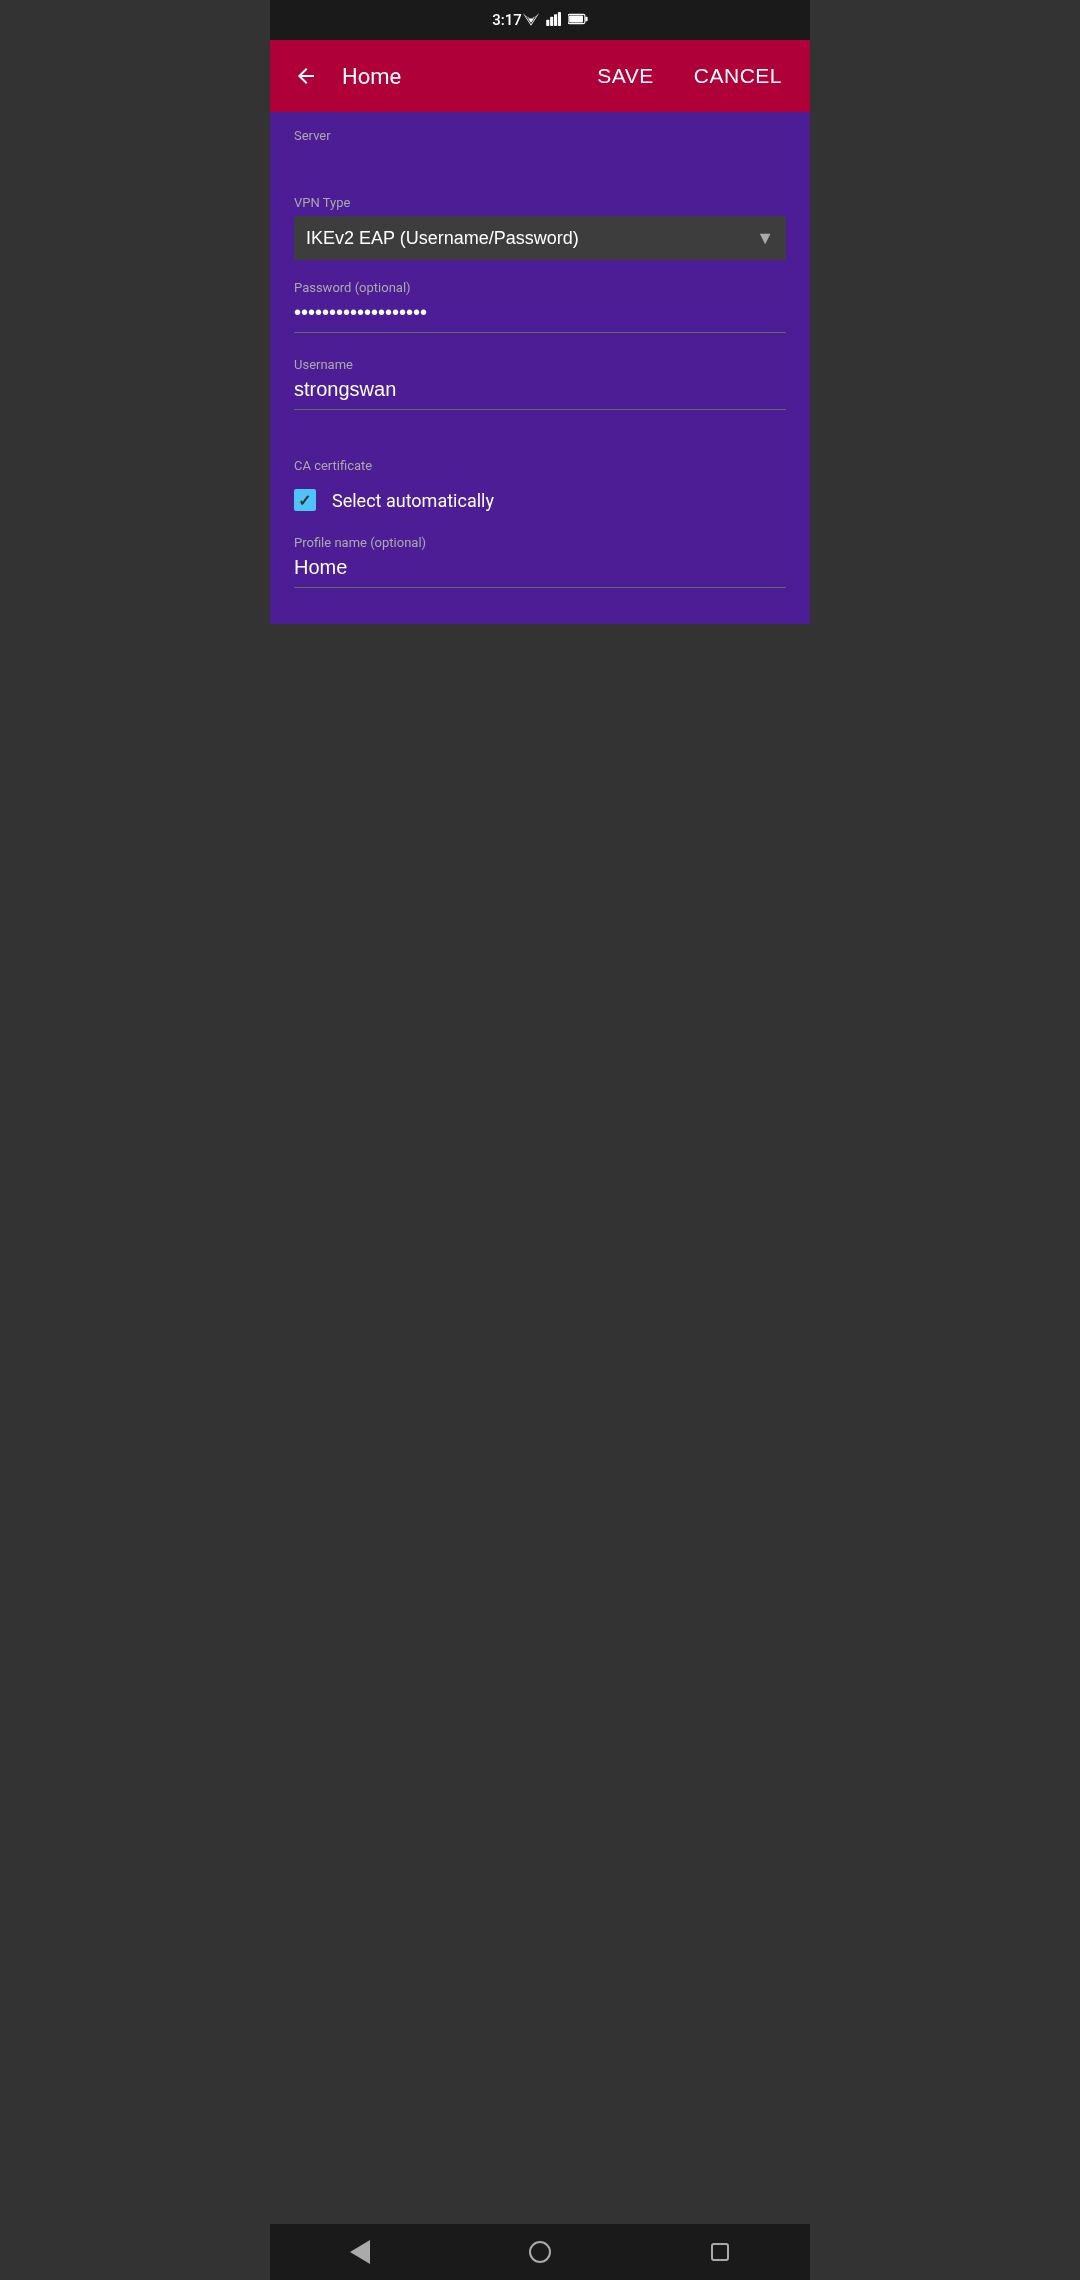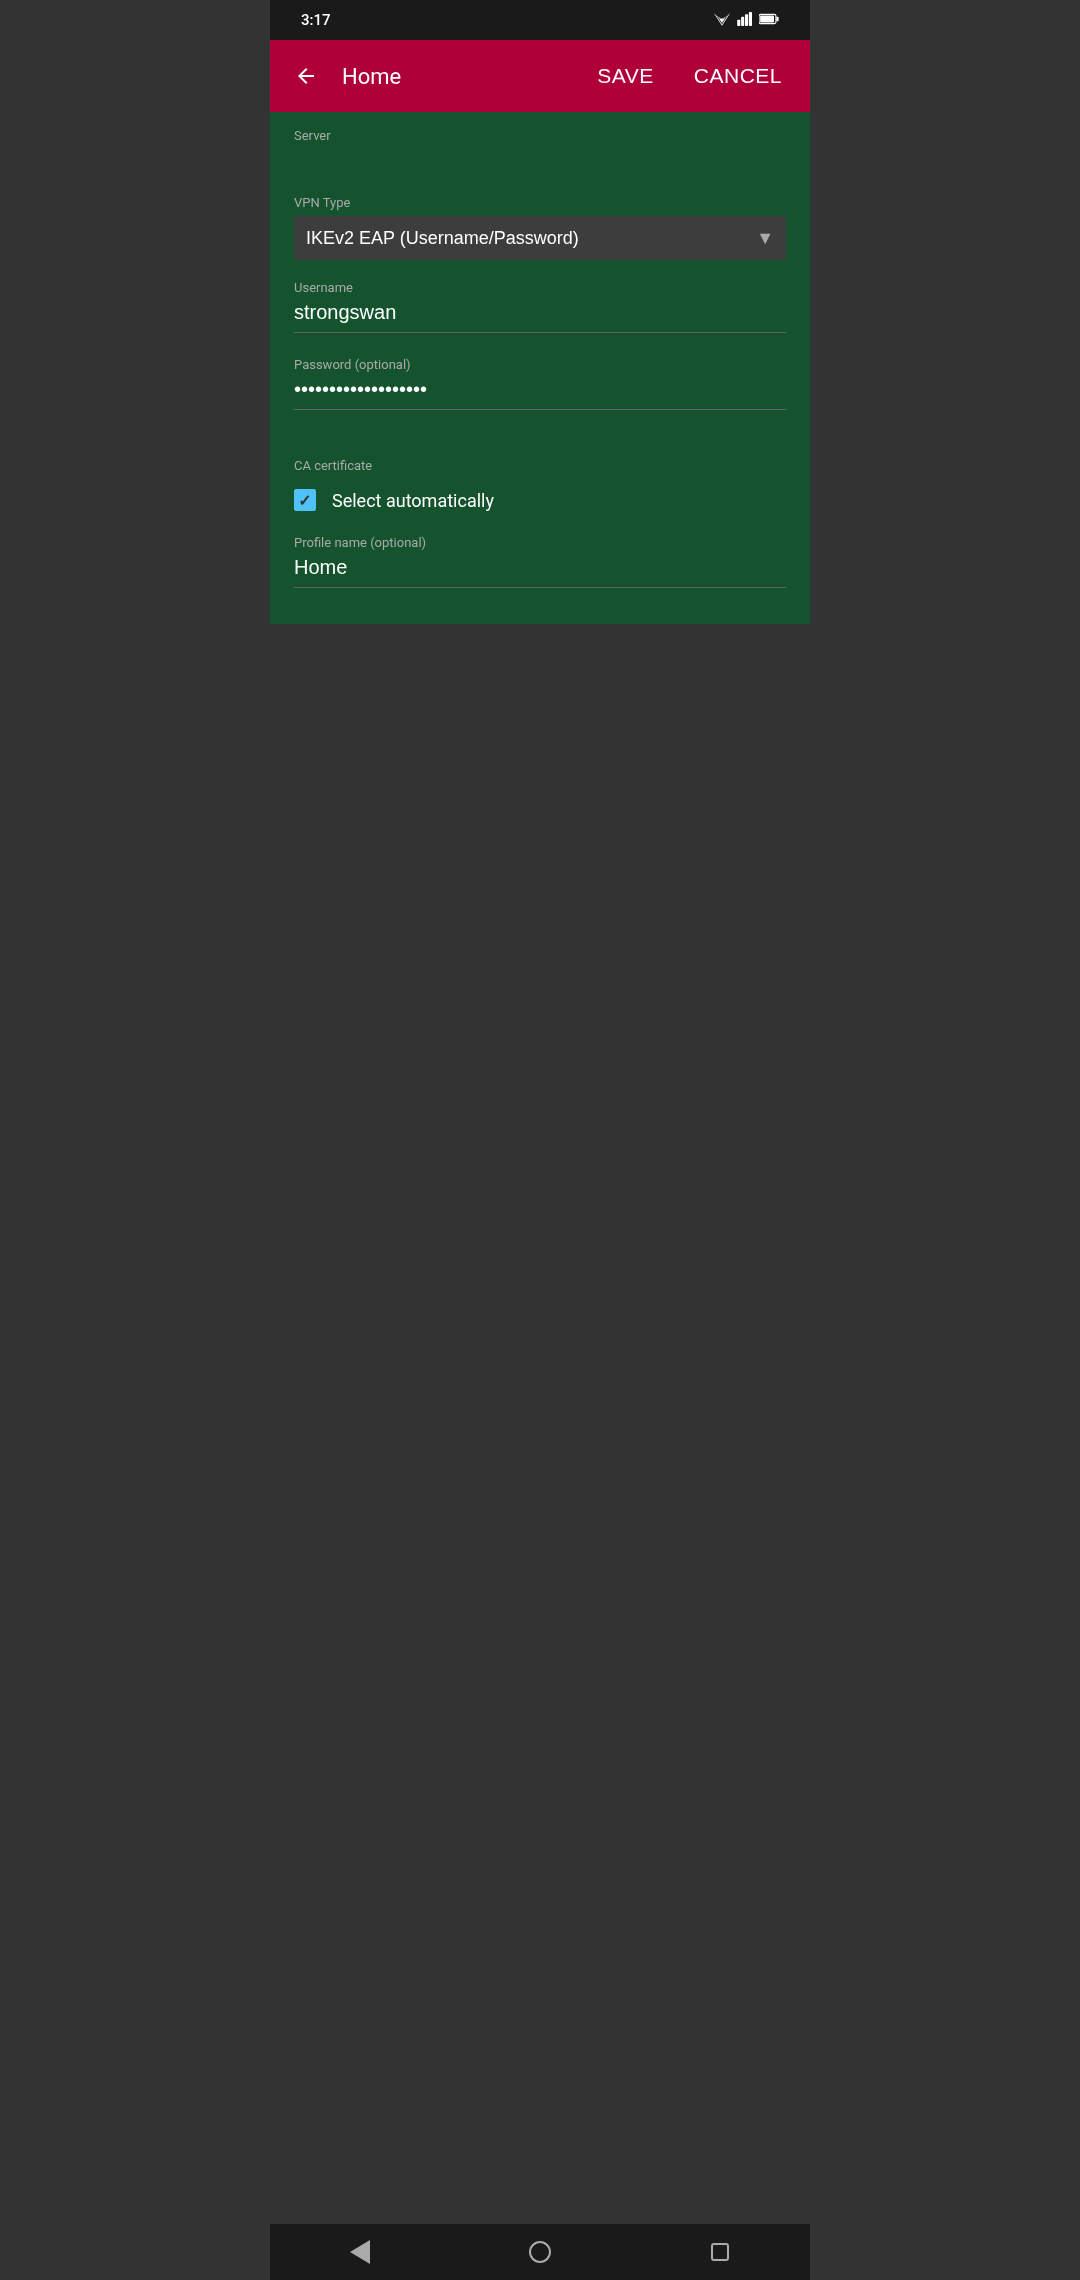--- a/index.html
+++ b/index.html
@@ -15,23 +15,23 @@
       width: 100%;
       max-width: 540px;
       margin: 0 auto;
       color: #ffffff;
       min-height: 100vh;
     }
 
     
     .status-bar {
       background-color: #1a1a1a;
-      padding: 8px 31px;
-      display: flex;
-      justify-content: space-between;
+      padding: 8px 0;
+      display: flex;
+      justify-content: center;
       align-items: center;
       height: 40px;
     }
 
     .status-time {
       font-size: 15px;
       font-weight: 500;
       color: #ffffff;
     }
 
@@ -81,21 +81,21 @@
       font-size: 21px;
       font-weight: 500;
       cursor: pointer;
       padding: 8px 12px;
       letter-spacing: 0.5px;
     }
 
     
     .content {
       padding: 16px 24px;
-      background-color: #14532d;
+      background-color: #4c1d95;
     }
 
     
     .form-field {
       margin-bottom: 24px;
     }
 
     .field-label {
       font-size: 13px;
       color: #aaaaaa;
@@ -324,27 +324,27 @@
       <select class="dropdown-select">
         <option value="ikev2-eap" selected="">IKEv2 EAP (Username/Password)</option>
         <option value="ikev2-rsa">IKEv2 RSA</option>
         <option value="ikev2-eap-tls">IKEv2 EAP-TLS</option>
       </select>
       <span class="dropdown-arrow">▼</span>
     </div>
   </div>
 
   <div class="form-field">
+    <div class="field-label">Password (optional)</div>
+    <input class="field-input" type="password" value="password12345678910" style="">
+  </div>
+
+  <div class="form-field">
     <div class="field-label">Username</div>
     <input class="field-input" type="text" value="strongswan" style="">
-  </div>
-
-  <div class="form-field">
-    <div class="field-label">Password (optional)</div>
-    <input class="field-input" type="password" value="password12345678910" style="">
   </div>
 
   <div class="section-divider"></div>
 
   <div class="section-title">CA certificate</div>
 
   <div class="checkbox-row">
     <div class="checkbox-box">
       <span class="checkbox-check">✓</span>
     </div>

